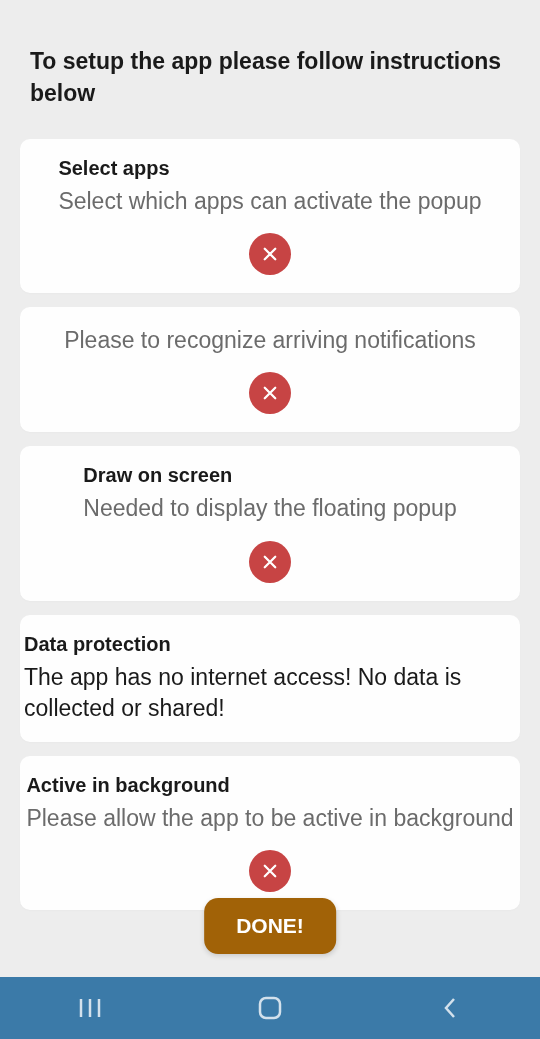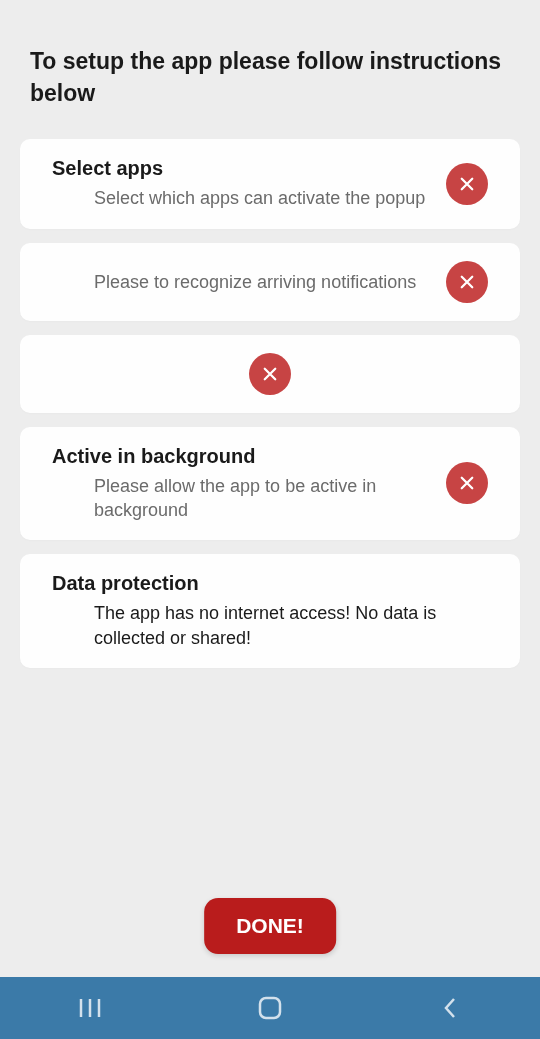--- a/index.html
+++ b/index.html
@@ -25,41 +25,41 @@
     }
     .cards {
       padding: 0 20px;
       display: flex;
       flex-direction: column;
       gap: 14px;
     }
     .card {
       background: #fefefe;
       border-radius: 10px;
-      padding: 18px 32px;
+      padding: 18px 4px;
       display: flex;
       align-items: center;
       justify-content: center;
       gap: 16px;
       box-shadow: 0 1px 2px rgba(0,0,0,0.02);
+      flex-direction: column;
     }
     .card-text {
       flex: 1;
     }
     .card-title {
       font-size: 20px;
       font-weight: bold;
       color: #1a1a1a;
       margin-bottom: 6px;
     }
     .card-desc {
-      font-size: 18px;
+      font-size: 23px;
       color: #6b6b6b;
       line-height: 1.35;
-      margin-left: 42px;
     }
     .card-desc.dark {
       color: #1a1a1a;
     }
     .status-badge {
       width: 42px;
       height: 42px;
       border-radius: 50%;
       background: #c74444;
       display: flex;
@@ -69,21 +69,21 @@
     }
     .status-badge svg {
       width: 18px;
       height: 18px;
     }
     .done-button {
       position: absolute;
       bottom: 85px;
       left: 50%;
       transform: translateX(-50%);
-      background: #b91c1c;
+      background: #a16207;
       color: #fff;
       font-family: 'Comic Sans MS', cursive, sans-serif;
       font-size: 21px;
       font-weight: bold;
       border: none;
       border-radius: 14px;
       padding: 16px 32px;
       box-shadow: 0 2px 5px rgba(0,0,0,0.15);
       cursor: pointer;
     }
@@ -135,43 +135,47 @@
       <div class="card-desc">Please to recognize arriving notifications</div>
     </div>
     <div class="status-badge">
       <svg viewBox="0 0 24 24">
           <path d="M5 5 L19 19 M19 5 L5 19" stroke="#fff" stroke-width="3" stroke-linecap="round"></path>
         </svg>
     </div>
   </div>
 
   <div class="card">
+    <div class="card-text">
+      <div class="card-title">Draw on screen</div>
+      <div class="card-desc">Needed to display the floating popup</div>
+    </div>
     <div class="status-badge">
       <svg viewBox="0 0 24 24">
           <path d="M5 5 L19 19 M19 5 L5 19" stroke="#fff" stroke-width="3" stroke-linecap="round"></path>
         </svg>
+    </div>
+  </div>
+
+  <div class="card">
+    <div class="card-text">
+      <div class="card-title">Data protection</div>
+      <div class="card-desc dark">The app has no internet access! No data is collected or shared!</div>
     </div>
   </div>
 
   <div class="card">
     <div class="card-text">
       <div class="card-title">Active in background</div>
       <div class="card-desc">Please allow the app to be active in background</div>
     </div>
     <div class="status-badge">
       <svg viewBox="0 0 24 24">
           <path d="M5 5 L19 19 M19 5 L5 19" stroke="#fff" stroke-width="3" stroke-linecap="round"></path>
         </svg>
-    </div>
-  </div>
-
-  <div class="card">
-    <div class="card-text">
-      <div class="card-title">Data protection</div>
-      <div class="card-desc dark">The app has no internet access! No data is collected or shared!</div>
     </div>
   </div>
 </div>
 
 <button class="done-button">DONE!</button>
 
 <div class="navbar">
   <div class="nav-btn">
     <svg width="26" height="22" viewBox="0 0 26 22">
       <line x1="4" y1="2" x2="4" y2="20"></line>

